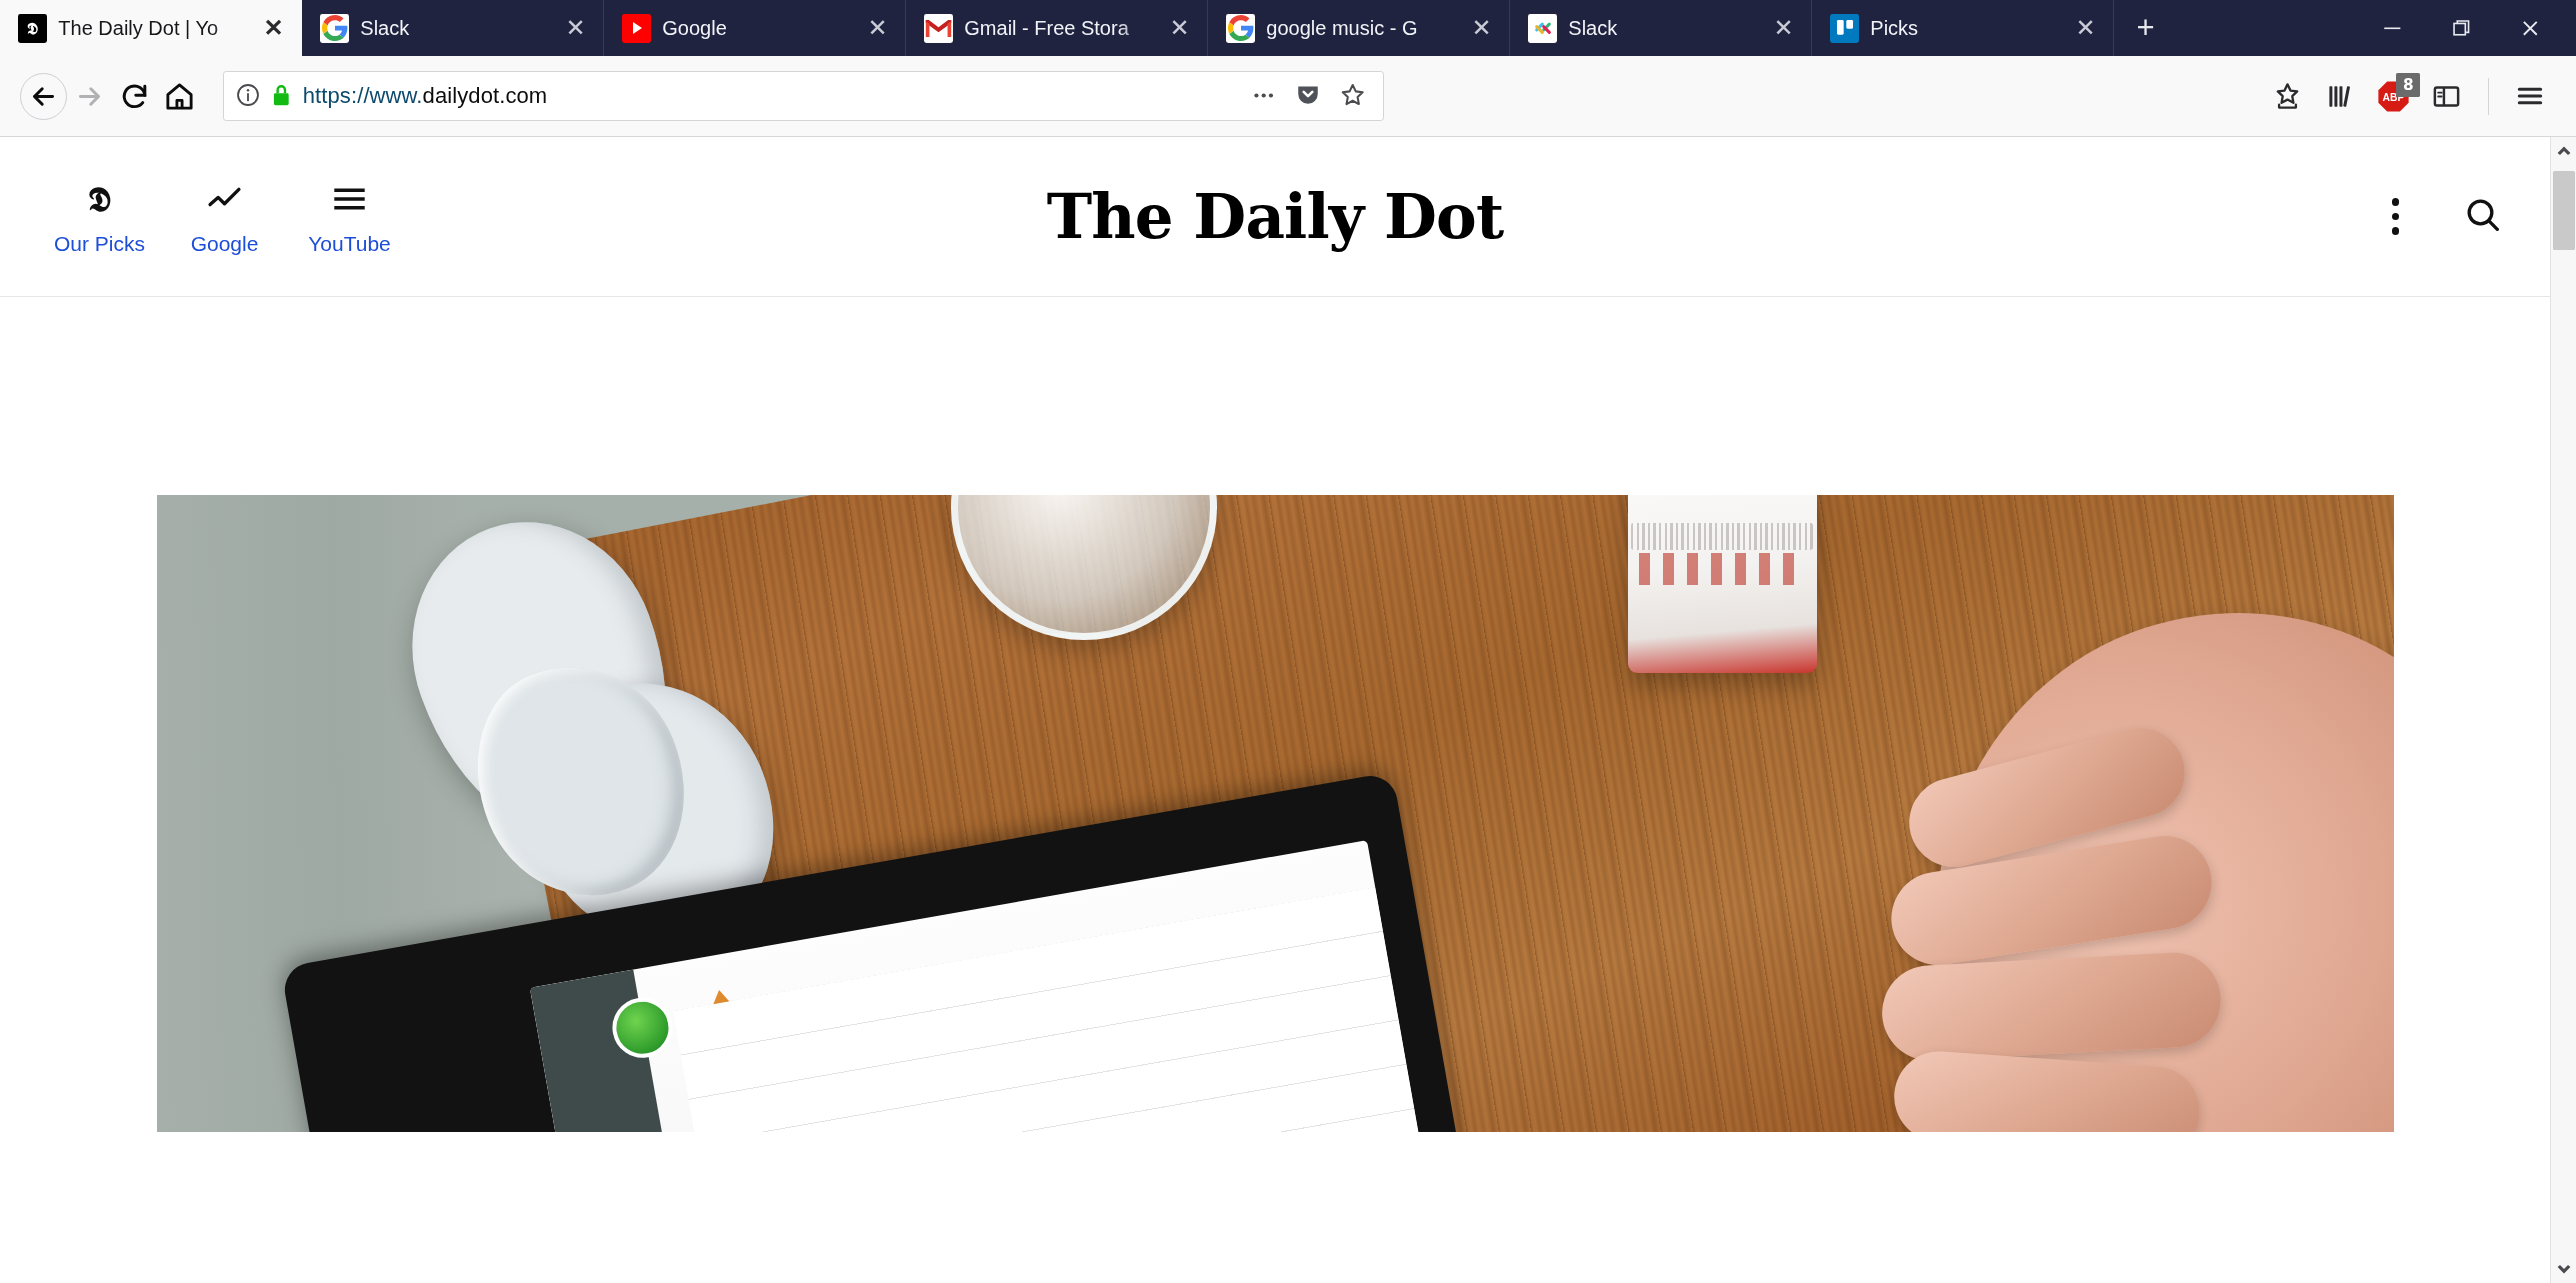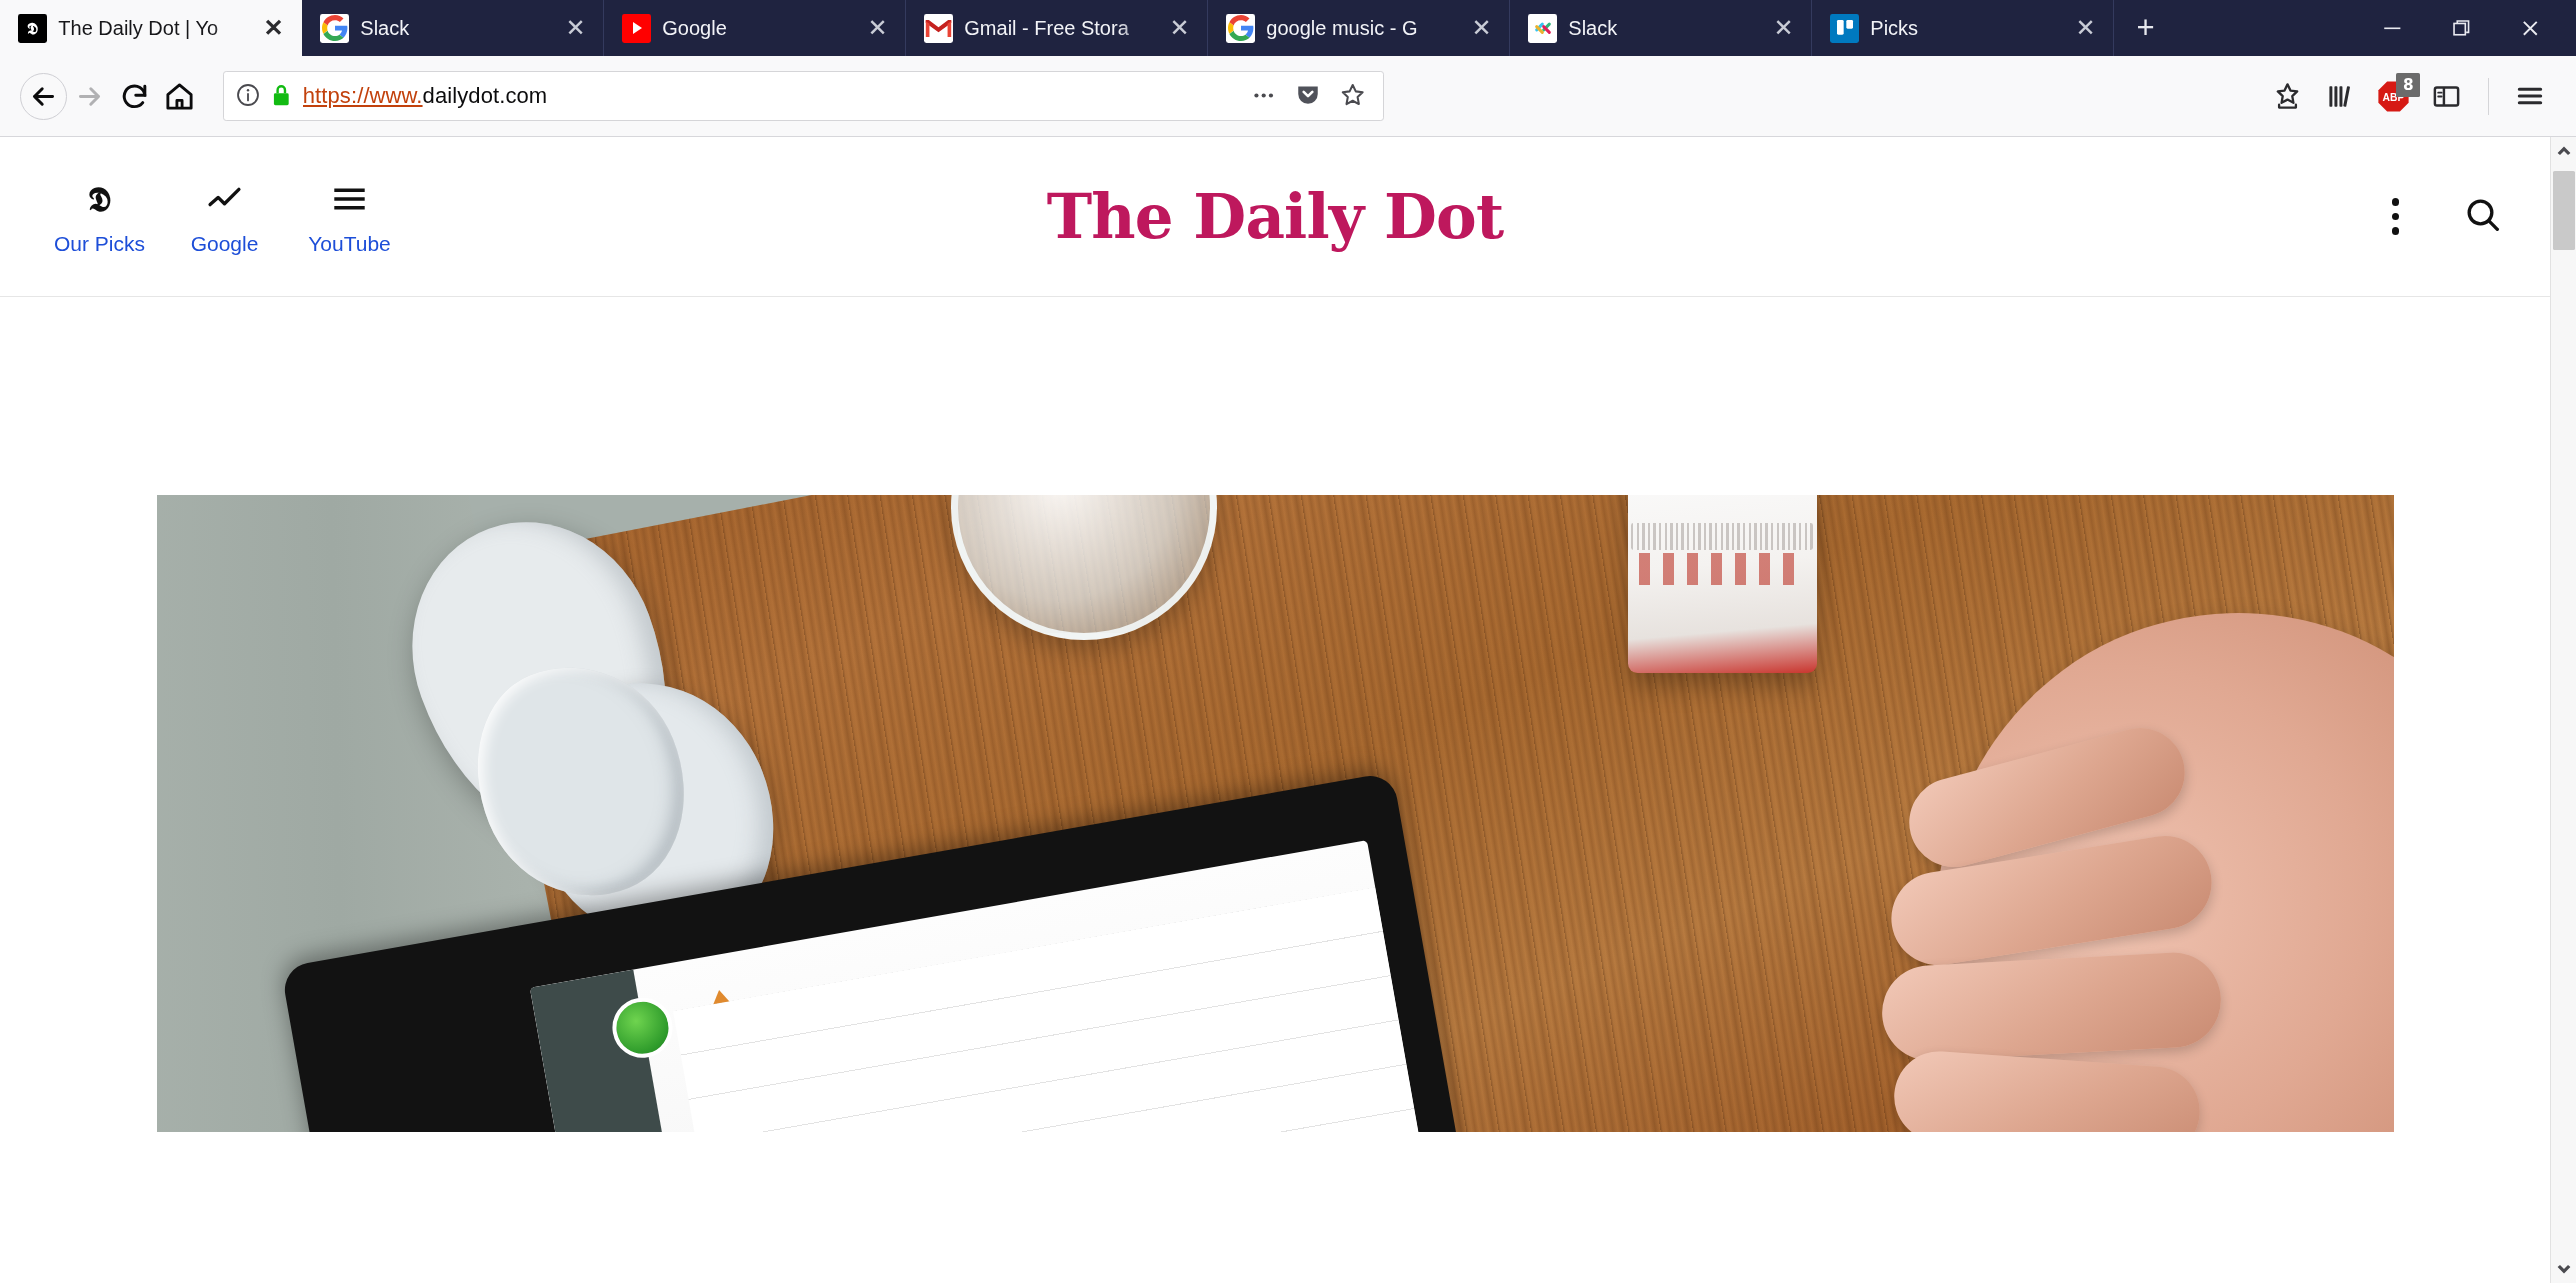--- a/index.html
+++ b/index.html
@@ -125,21 +125,21 @@
     gap:9.7px;
   }
   .urltext {
     flex:1 1 auto;
     font-size:22px;
     color:#0c0c0d;
     white-space:nowrap;
     overflow:hidden;
     letter-spacing:0.1px;
   }
-  .urltext .dim { color:#c2410c;text-decoration:underline; }
+  .urltext .dim { color:#0c4a6e; }
   .url-actions { display:flex; align-items:center; gap:18px; padding-right:4.8px; }
 
   .searchbar {
     flex:0 0 403px;
     height:50px;
     margin-left:18px;
     background:#fff;
     border:0.8px solid #d5d5d8;
     border-radius:3.2px;
     display:flex; align-items:center;
@@ -218,21 +218,21 @@
   .site-nav-item .lbl { font-size:21px; color:#1d4ed8; }
 
   .site-logo {
     position:absolute;
     left:50%;
     transform:translateX(-50%);
     font-family:"DejaVu Serif", serif;
     font-weight:bold;
     font-size:61px;
     letter-spacing:-0.8px;
-    color:#be185d;
+    color:#000000;
     white-space:nowrap;
   }
   .site-header-right {
     position:absolute;
     right:47px;
     display:flex;
     align-items:center;
     gap:56px;
   }
   .kebab { display:flex; flex-direction:column; gap:7.3px; cursor:pointer; padding:8px; }

